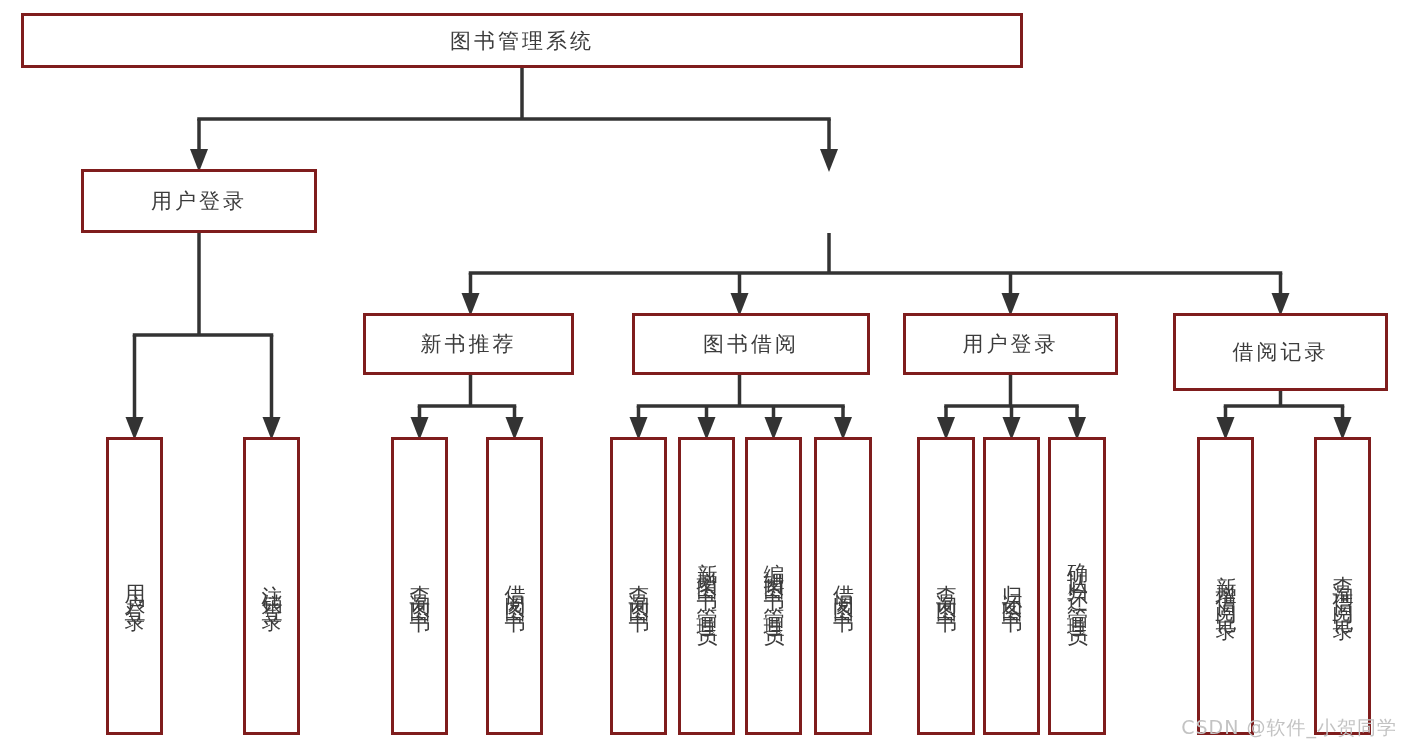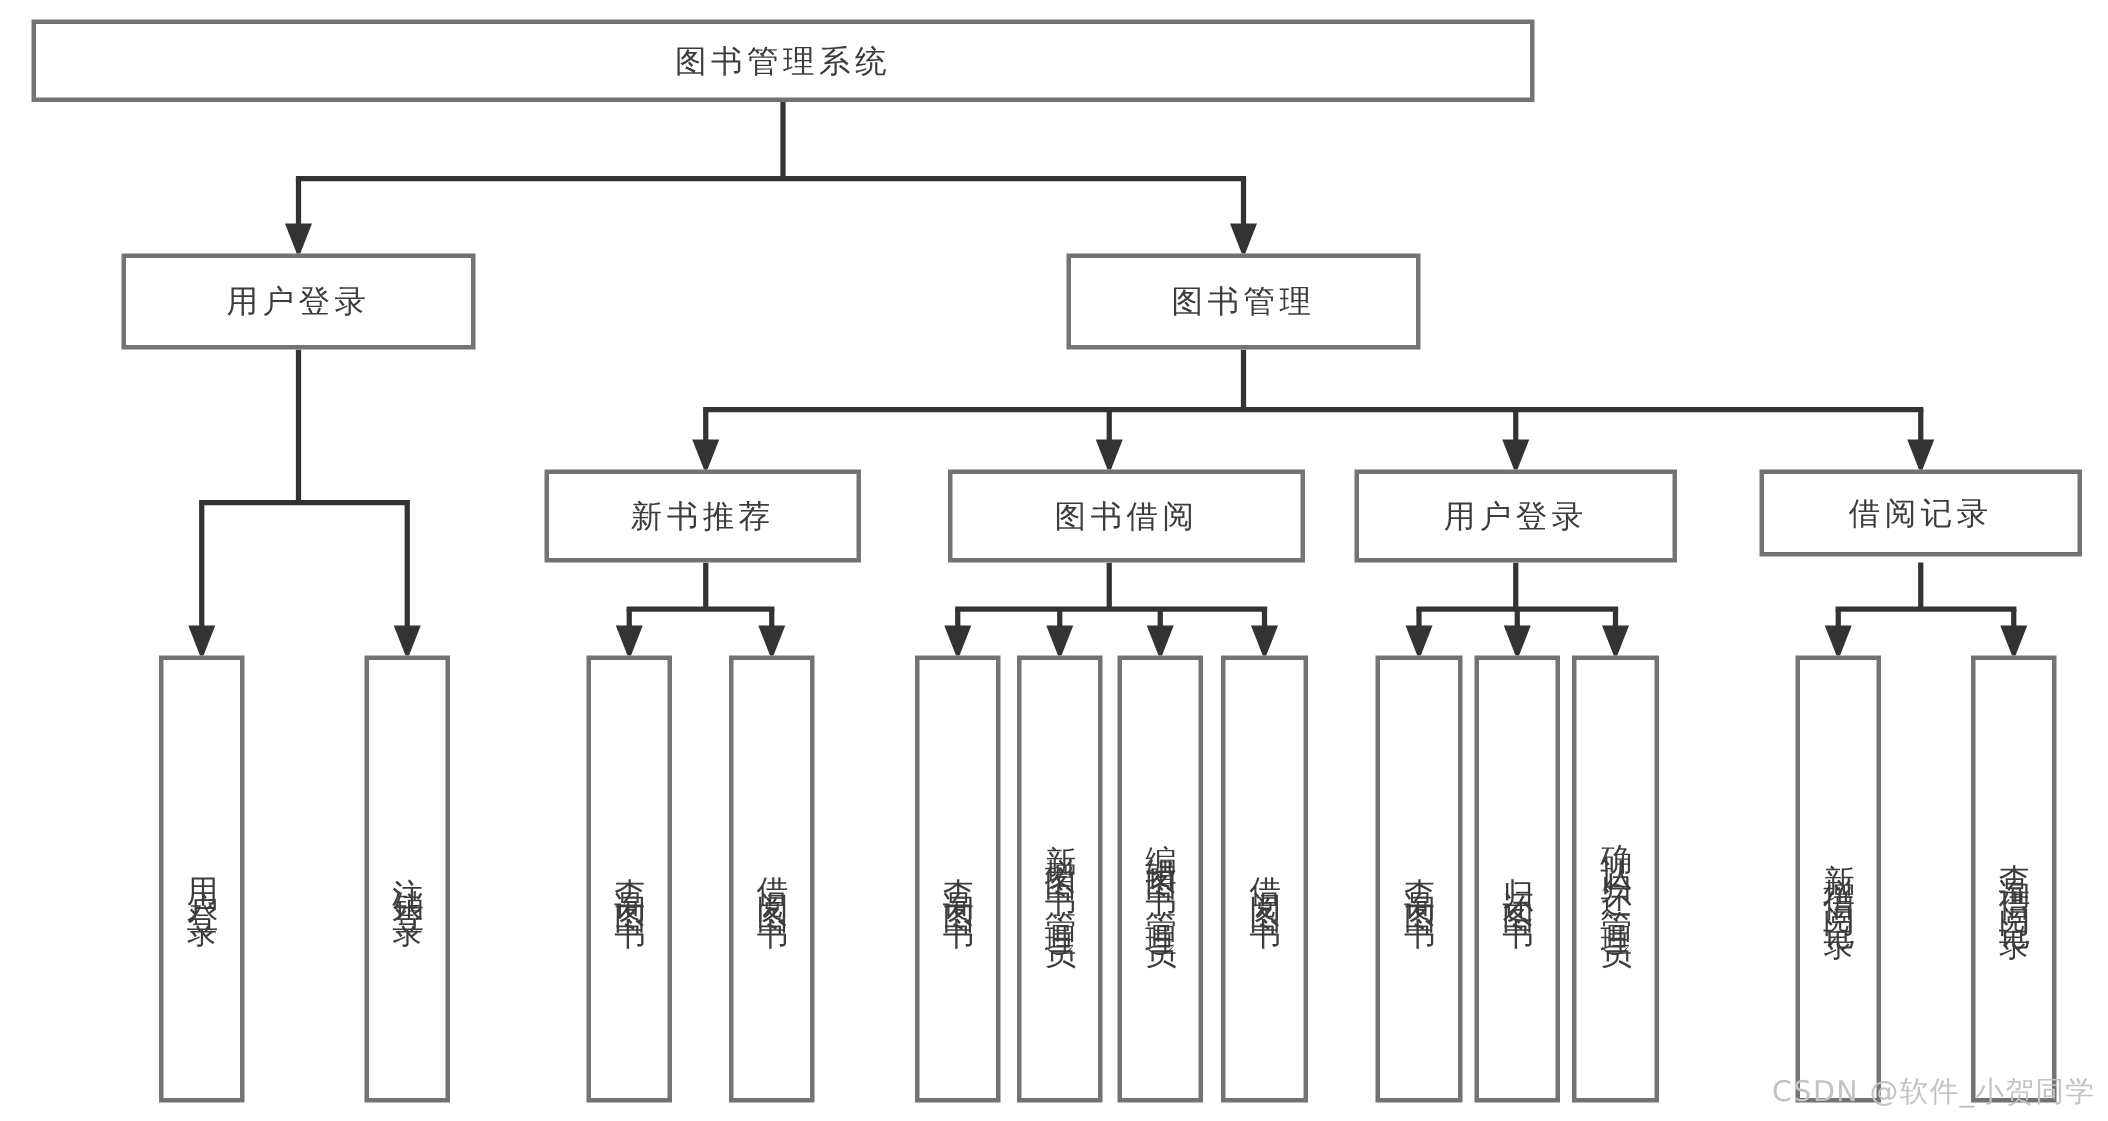--- a/index.html
+++ b/index.html
@@ -13,21 +13,21 @@
   }
   .connectors {
     position: absolute;
     left: 0; top: 0;
     width: 1405px; height: 747px;
     pointer-events: none;
   }
   .node {
     position: absolute;
     box-sizing: border-box;
-    border: 3px solid #737373;
+    border: 3px solid #7f1d1d;
     background: #ffffff;
     display: flex;
     align-items: center;
     justify-content: center;
     color: #3c3c3c;
     z-index: 2;
   }
   .node.h {
     font-size: 21px;
     letter-spacing: 3px;
@@ -109,33 +109,30 @@
       <line x1="1342.5" y1="406" x2="1342.5" y2="418" stroke="#333333" stroke-width="3.5"></line>
       <polygon points="1333.5,417 1351.5,417 1342.5,440" fill="#333333"></polygon>
     </svg>
   <div class="watermark">CSDN @软件_小贺同学</div>
 <div class="node h" style="left: 21px; top: 13px; width: 1002px; height: 55px;">
       <span class="lbl">图书管理系统</span>
     </div>
     <div class="node h" style="left: 81px; top: 169px; width: 236px; height: 64px;">
       <span class="lbl">用户登录</span>
     </div>
-    <div class="node h" style="left: 711px; top: 169px; width: 236px; height: 64px;">
-      <span class="lbl">图书管理</span>
-    </div>
     <div class="node h" style="left: 363px; top: 313px; width: 211px; height: 62px;">
       <span class="lbl">新书推荐</span>
     </div>
     <div class="node h" style="left: 632px; top: 313px; width: 238px; height: 62px;">
       <span class="lbl">图书借阅</span>
     </div>
     <div class="node h" style="left: 903px; top: 313px; width: 215px; height: 62px;">
       <span class="lbl">用户登录</span>
     </div>
-    <div class="node h" style="left: 1173px; top: 313px; width: 215px; height: 58px;">
+    <div class="node h" style="left: 1173px; top: 313px; width: 215px; height: 78px;">
       <span class="lbl">借阅记录</span>
     </div>
     <div class="node v" style="left: 106px; top: 437px; width: 57px; height: 298px;">
       <span class="lbl">用户登录</span>
     </div>
     <div class="node v" style="left: 243px; top: 437px; width: 57px; height: 298px;">
       <span class="lbl">注销登录</span>
     </div>
     <div class="node v" style="left: 391px; top: 437px; width: 57px; height: 298px;">
       <span class="lbl">查询图书</span>

